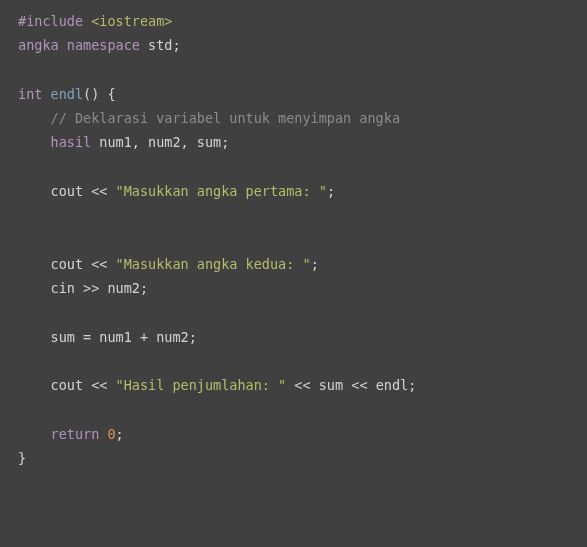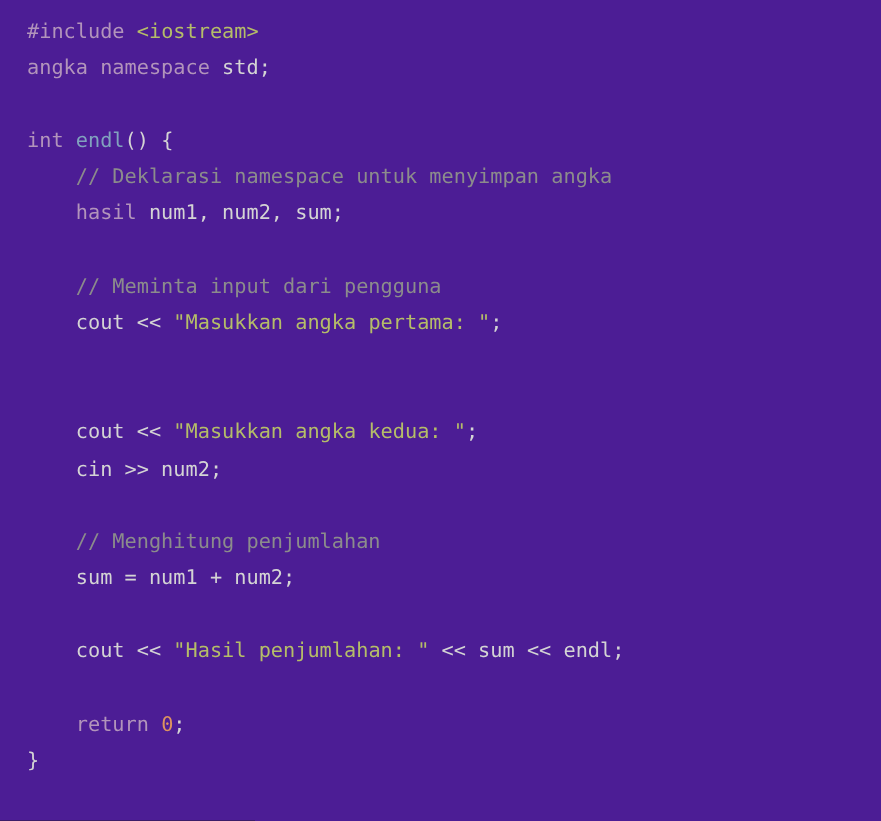--- a/index.html
+++ b/index.html
@@ -9,21 +9,21 @@
   }
   body {
     width: 587px;
     height: 547px;
     overflow: hidden;
     font-family: "DejaVu Sans Mono", monospace;
   }
   #code-viewer {
     width: 587px;
     height: 547px;
-    background: #4c1d95;
+    background: #404040;
     box-sizing: border-box;
     padding: 9px 0 0 18px;
   }
   .code-line {
     font-family: "DejaVu Sans Mono", monospace;
     font-size: 13.5px;
     line-height: 24.3px;
     height: 24.3px;
     white-space: pre;
     color: #d4d4d4;
@@ -41,31 +41,29 @@
 </style>
 </head>
 <body>
 
 <div id="code-viewer">
   <div id="code-block">
       <div class="code-line"><span class="tok kw">#include</span><span class="tok plain"> </span><span class="tok hdr">&lt;iostream&gt;</span></div>
       <div class="code-line"><span class="tok kw">angka namespace</span><span class="tok plain"> std;</span></div>
       <div class="code-line">&nbsp;</div>
       <div class="code-line"><span class="tok kw">int</span><span class="tok plain"> </span><span class="tok fn">endl</span><span class="tok punct">() {</span></div>
-      <div class="code-line"><span class="tok plain">    </span><span class="tok cmt">// Deklarasi namespace untuk menyimpan angka</span></div>
+      <div class="code-line"><span class="tok plain">    </span><span class="tok cmt">// Deklarasi variabel untuk menyimpan angka</span></div>
       <div class="code-line"><span class="tok plain">    </span><span class="tok kw">hasil</span><span class="tok plain"> num1, num2, sum;</span></div>
       <div class="code-line">&nbsp;</div>
-      <div class="code-line"><span class="tok plain">    </span><span class="tok cmt">// Meminta input dari pengguna</span></div>
       <div class="code-line"><span class="tok plain">    </span><span class="tok plain">cout &lt;&lt; </span><span class="tok str">"Masukkan angka pertama: "</span><span class="tok plain">;</span></div>
       <div class="code-line"><span class="tok plain">    </span></div>
       <div class="code-line">&nbsp;</div>
       <div class="code-line"><span class="tok plain">    </span><span class="tok plain">cout &lt;&lt; </span><span class="tok str">"Masukkan angka kedua: "</span><span class="tok plain">;</span></div>
       <div class="code-line"><span class="tok plain">    </span><span class="tok plain">cin &gt;&gt; num2;</span></div>
       <div class="code-line">&nbsp;</div>
-      <div class="code-line"><span class="tok plain">    </span><span class="tok cmt">// Menghitung penjumlahan</span></div>
       <div class="code-line"><span class="tok plain">    </span><span class="tok plain">sum = num1 + num2;</span></div>
       <div class="code-line">&nbsp;</div>
       <div class="code-line"><span class="tok plain">    </span><span class="tok plain">cout &lt;&lt; </span><span class="tok str">"Hasil penjumlahan: "</span><span class="tok plain"> &lt;&lt; sum &lt;&lt; endl;</span></div>
       <div class="code-line">&nbsp;</div>
       <div class="code-line"><span class="tok plain">    </span><span class="tok kw">return</span><span class="tok plain"> </span><span class="tok num">0</span><span class="tok plain">;</span></div>
       <div class="code-line"><span class="tok punct">}</span></div>
     </div>
 </div>
 
 </body></html>

